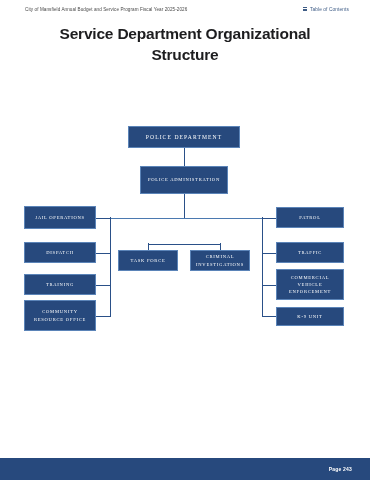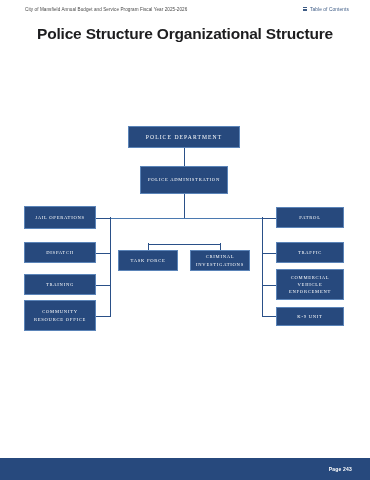--- a/index.html
+++ b/index.html
@@ -160,21 +160,21 @@
     <span class="toc-link">
       <span class="toc-icon">
         <i></i>
           <i></i>
           <i></i>
       </span>
       <span class="toc-label">Table of Contents</span>
     </span>
   </div>
 
-  <div class="page-title">Police Structure Organizational Structure</div>
+  <div class="page-title">Service Department Organizational Structure</div>
 
   <div class="chart">
 
     <div class="line v" style="left:184px; top:148px; height:18px;"></div>
 
     <div class="line v" style="left:184px; top:194px; height:24px;"></div>
 
     <div class="line h thin" style="left:110px; top:217.5px; width:153px;"></div>
 
     <div class="line v" style="left:110px; top:217px; height:99px;"></div>

